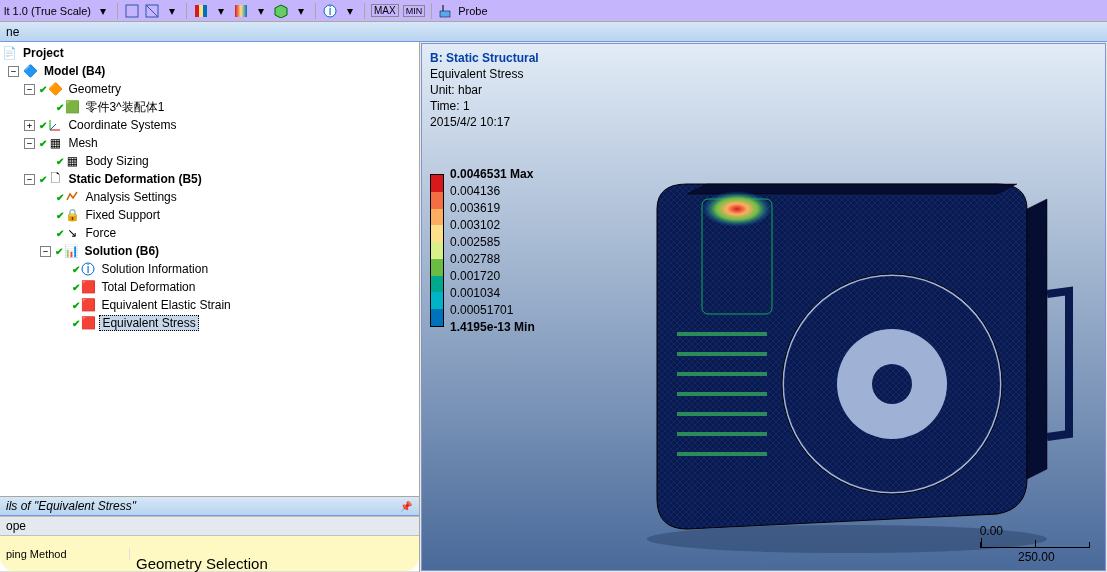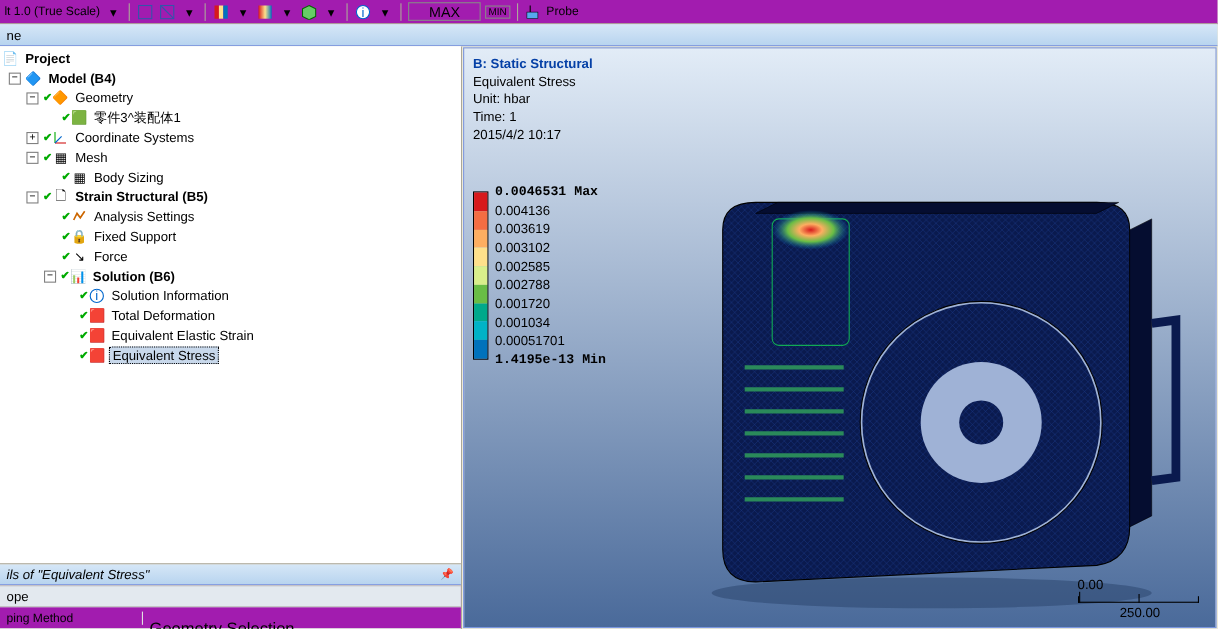--- a/index.html
+++ b/index.html
@@ -1,45 +1,45 @@
 <!DOCTYPE html>
 <html><head>
 <meta charset="utf-8">
 <style>
 * { margin: 0; padding: 0; box-sizing: border-box; font-family: "Microsoft YaHei", Tahoma, sans-serif; font-size: 12px; }
 body { width: 1107px; height: 572px; background: #ece9d8; overflow: hidden; display: flex; flex-direction: column; }
-.toolbar { height: 22px; background: #a21caf; border-bottom: 1px solid #aca899; display: flex; align-items: center; padding: 0 4px; gap: 4px; overflow: hidden; }
+.toolbar { height: 22px; background: #c4b5fd; border-bottom: 1px solid #aca899; display: flex; align-items: center; padding: 0 4px; gap: 4px; overflow: hidden; }
 .toolbar-text { font-size: 11px; white-space: nowrap; }
 .toolbar-icon { width: 16px; height: 16px; display: inline-flex; align-items: center; justify-content: center; }
 .toolbar-sep { width: 1px; height: 16px; background: #aca899; margin: 0 2px; }
 .outline-header { height: 20px; background: linear-gradient(#d6e7f7,#b8d4ef); border-bottom: 1px solid #7a96df; padding: 0 6px; display: flex; align-items: center; font-size: 11px; color: #000; }
 .main { flex: 1; display: flex; overflow: hidden; }
 .left-pane { width: 420px; display: flex; flex-direction: column; border-right: 1px solid #aca899; background: #fff; }
 .tree-panel { flex: 1; background: #fff; overflow: auto; padding: 2px 0; }
 .tree-node { display: flex; align-items: center; height: 18px; white-space: nowrap; cursor: default; }
 .tree-toggle { width: 11px; height: 11px; border: 1px solid #808080; background: #fff; color: #000; font-size: 9px; line-height: 8px; text-align: center; margin-right: 4px; font-family: monospace; cursor: pointer; }
 .tree-icon { width: 16px; height: 16px; margin-right: 3px; display: inline-flex; align-items: center; justify-content: center; }
 .tree-label { padding: 0 2px; }
 .tree-label.selected { background: #c8d8eb; border: 1px dotted #000; }
 .details-header { height: 20px; background: linear-gradient(#d6e7f7,#b8d4ef); border-top: 1px solid #aca899; border-bottom: 1px solid #7a96df; padding: 0 6px; display: flex; align-items: center; justify-content: space-between; font-size: 11px; font-style: italic; }
 .pin { font-size: 10px; font-style: normal; }
-.details-body { background: #a21caf; }
+.details-body { background: #fef9c3; border-radius: 16px; }
 .details-group { background: #e3e9ef; padding: 2px 6px; font-size: 11px; border-top: 1px solid #c0c0c0; border-bottom: 1px solid #c0c0c0; }
-.details-row { display: flex; border-bottom: 1px solid #e0e0e0; height: 20px; align-items: center; }
+.details-row { display: flex; border-bottom: 1px solid #e0e0e0; height: 36px; align-items: center; }
 .details-key { width: 130px; padding: 0 6px; font-size: 11px; border-right: 1px solid #e0e0e0; }
 .details-val { flex: 1; padding: 0 6px; font-size: 15px; margin-top: 20px; }
 .viewport { flex: 1; position: relative; background: linear-gradient(#e2ecf7,#4a6a9a); overflow: hidden; border: 1px solid #7a96df; margin: 1px 1px 1px 1px; }
 .annot { position: absolute; top: 6px; left: 8px; font-family: "Courier New", monospace; font-size: 13px; color: #000; line-height: 16px; }
 .annot .title { color: #0540a6; font-weight: bold; }
 .legend { position: absolute; top: 130px; left: 8px; display: flex; }
 .legend-bar { width: 14px; display: flex; flex-direction: column; border: 1px solid #000; }
 .legend-seg { flex: 1; }
 .legend-labels { font-family: "Courier New", monospace; font-size: 13px; margin-left: 6px; display: flex; flex-direction: column; }
 .legend-labels span { height: 17px; line-height: 17px; }
-.legend-labels .bold { font-weight: bold; font-family: Liberation Mono, monospace; }
+.legend-labels .bold { font-weight: bold; }
 .scale { position: absolute; right: 12px; bottom: 6px; font-family: "Courier New", monospace; font-size: 12px; color: #000; text-align: center; }
 .scale-bar { height: 6px; width: 110px; border: 1px solid #000; border-top: none; margin-bottom: 2px; position: relative; }
 .scale-bar::before { content:""; position:absolute; left:0; top:-4px; width:1px; height:10px; background:#000; }
 .scale-bar::after { content:""; position:absolute; left:50%; top:-2px; width:1px; height:8px; background:#000; }
 .model-svg { position: absolute; top: 135px; left: 195px; }
 .check { color: #0a0; font-weight: bold; font-size: 10px; }
 </style>
 </head>
 <body>
 
@@ -89,21 +89,21 @@
   <span class="toolbar-icon">▾</span>
   <span class="toolbar-sep"></span>
   <span class="toolbar-icon">
       <svg width="14" height="14">
         <circle cx="7" cy="7" r="6" fill="#fff" stroke="#06c"></circle>
         <text x="7" y="11" text-anchor="middle" font-size="10" fill="#06c">i</text>
       </svg>
     </span>
   <span class="toolbar-icon">▾</span>
   <span class="toolbar-sep"></span>
-  <span class="toolbar-text" style="border:1px solid #888;padding:0 18px;font-size:13px">MAX</span>
+  <span class="toolbar-text" style="border:1px solid #888;padding:0 2px;font-size:10px">MAX</span>
   <span class="toolbar-text" style="border:1px solid #888;padding:0 2px;font-size:9px">MIN</span>
   <span class="toolbar-sep"></span>
   <span class="toolbar-icon">
       <svg width="14" height="14">
         <rect x="1" y="7" width="10" height="6" fill="#5ae" stroke="#000" stroke-width="0.5"></rect>
         <line x1="4" y1="7" x2="4" y2="1" stroke="#000"></line>
       </svg>
     </span>
   <span class="toolbar-text">Probe</span>
 </div>
@@ -164,21 +164,21 @@
       <div class="tree-node" style="padding-left:56px">
         <span class="check">✔</span>
         <span class="tree-icon">▦</span>
         <span class="tree-label">Body Sizing</span>
       </div>
 
       <div class="tree-node" style="padding-left:24px">
         <span class="tree-toggle">−</span>
         <span class="check">✔</span>
         <span class="tree-icon">🗋</span>
-        <span class="tree-label" style="font-weight:bold">Strain Structural (B5)</span>
+        <span class="tree-label" style="font-weight:bold">Static Deformation (B5)</span>
       </div>
 
       <div class="tree-node" style="padding-left:56px">
         <span class="check">✔</span>
         <span class="tree-icon">
             <svg width="14" height="14">
               <polyline points="2,10 5,4 8,8 12,2" fill="none" stroke="#c60" stroke-width="1.5"></polyline>
             </svg>
           </span>
         <span class="tree-label">Analysis Settings</span>

